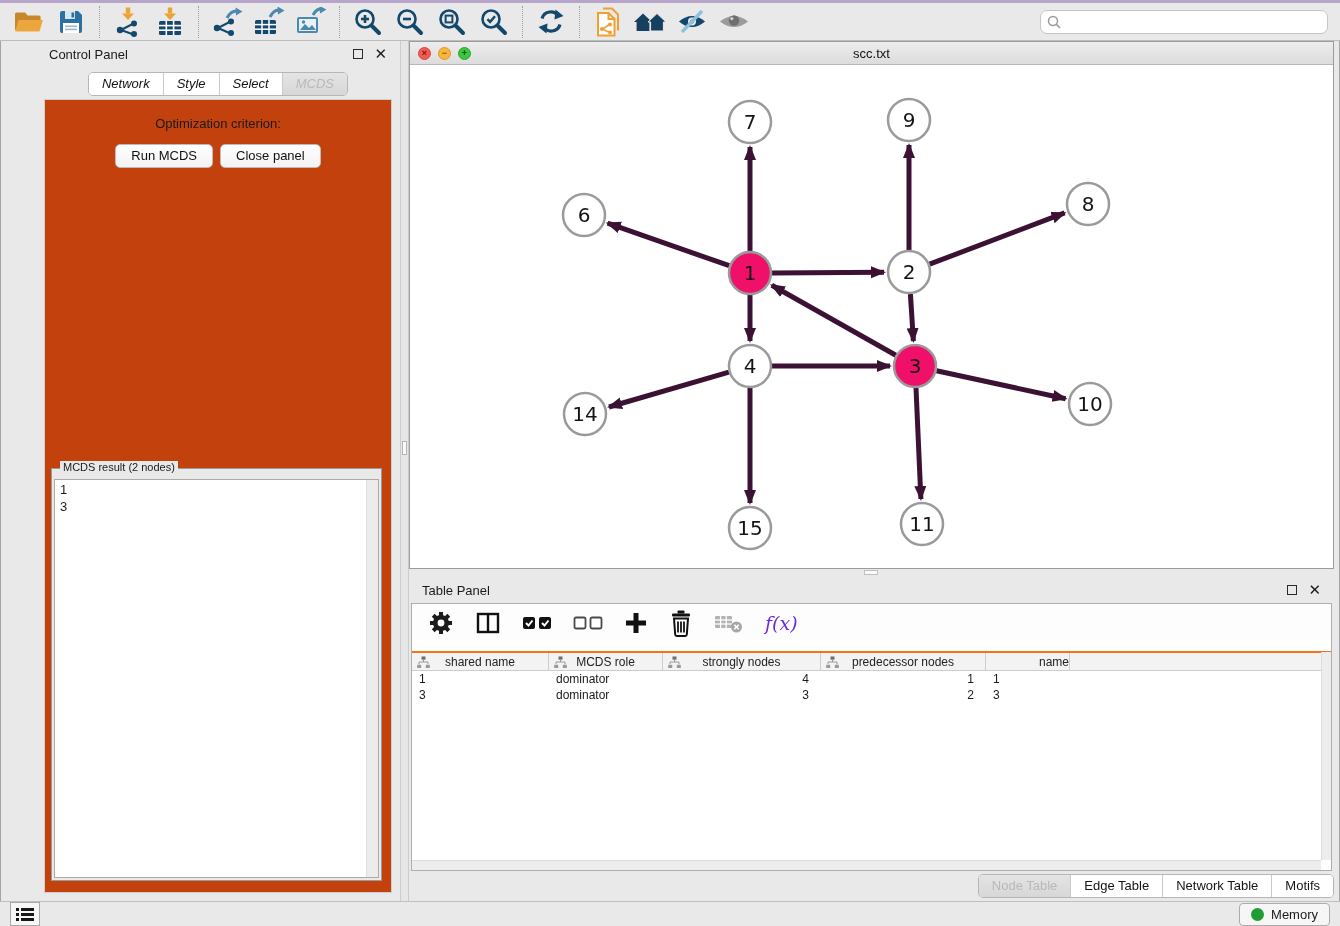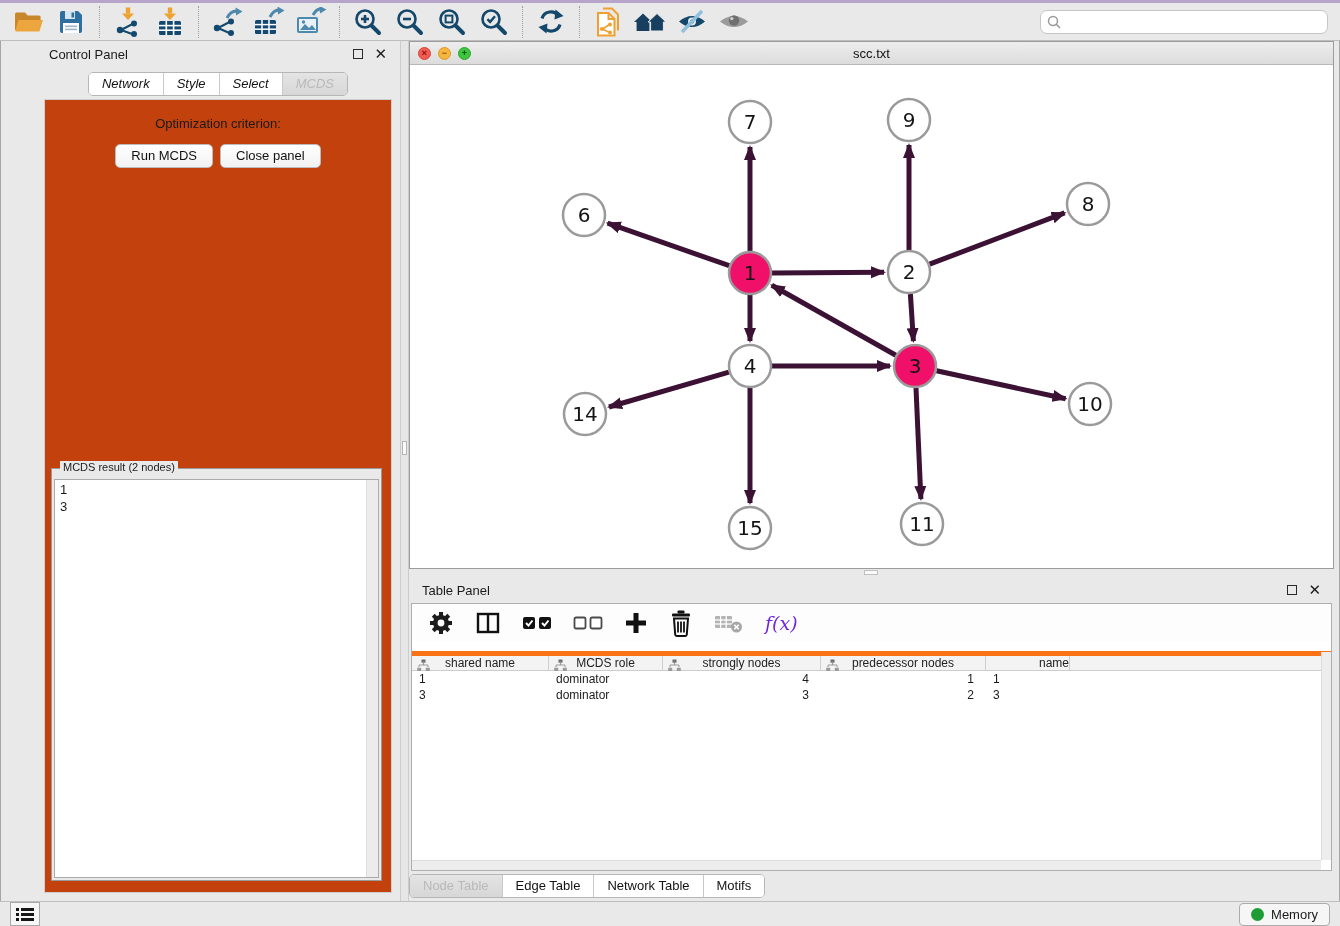--- a/index.html
+++ b/index.html
@@ -78,33 +78,33 @@
   .nw-canvas { flex:1; position:relative; background:#fff; }
   .nw-canvas svg { position:absolute; left:0; top:0; }
   .node-label { font-family:"DejaVu Sans",sans-serif; font-size:20px; fill:#141414; }
 
   
   .table-panel { flex:1; display:flex; flex-direction:column; min-height:0; }
   .tp-body { flex:1; margin:0 2px; border:1px solid #aeaeae; background:#fff; display:flex; flex-direction:column; position:relative; min-height:0; }
   .tp-toolbar { height:37px; display:flex; align-items:center; gap:21px; padding:0 16px; background:#fdfdfd; }
   .tp-tool { display:flex; align-items:center; justify-content:center; cursor:default; }
   .fx { font-family:"DejaVu Serif","Liberation Serif",serif; font-style:italic; font-size:19px; color:#6d28d9; }
-  .tbl-header { display:flex; height:20px; margin-top:10px; border-top:5px solid #f97316; border-bottom:1px solid #cdcdcd; background:#f3f3f3; }
+  .tbl-header { display:flex; height:20px; margin-top:10px; border-top:2px solid #f97316; border-bottom:1px solid #cdcdcd; background:#f3f3f3; }
   .th-cell { display:flex; align-items:center; justify-content:center; position:relative;
              border-right:1px solid #cdcdcd; font-size:12px; color:#222; }
   .th-cell .tree-ic { position:absolute; left:5px; top:3px; }
   .tbl-rows { }
   .tbl-row { display:flex; height:16px; align-items:center; font-size:12px; }
   .td { overflow:hidden; white-space:nowrap; }
   .a-left { text-align:left; padding-left:7px; }
   .a-right { text-align:right; padding-right:12px; }
   .c0 { width:137px; } .c1 { width:114px; } .c2 { width:158px; } .c3 { width:165px; } .c4 { width:84px;justify-content:flex-end; }
   .tp-vscroll { position:absolute; right:0; top:48px; bottom:10px; width:10px; background:#ededed; border-left:1px solid #dcdcdc; }
   .tp-hscroll { position:absolute; left:0; right:10px; bottom:0; height:10px; background:#ededed; border-top:1px solid #dcdcdc; }
-  .tp-tabs-row { height:30px; display:flex; justify-content:flex-start; align-items:center; }
+  .tp-tabs-row { height:30px; display:flex; justify-content:flex-end; align-items:center; }
 
   
   .statusbar { height:25px; border-top:1px solid #bfbfbf; background:#e9e9e9; display:flex; align-items:center; padding:0 10px; }
   .status-btn { width:30px; height:24px; background:#f6f6f6; border:1px solid #a9a9a9; display:flex; align-items:center; justify-content:center; cursor:default; }
   .memory-btn { margin-left:auto; display:flex; align-items:center; gap:7px; background:#f6f6f6;
                 border:1px solid #ababab; border-radius:4px; padding:3px 11px; font-size:13px; cursor:default; }
   .mem-dot { width:13px; height:13px; border-radius:50%; background:#1f9d35; }
 </style>
 </head>
 <body>

